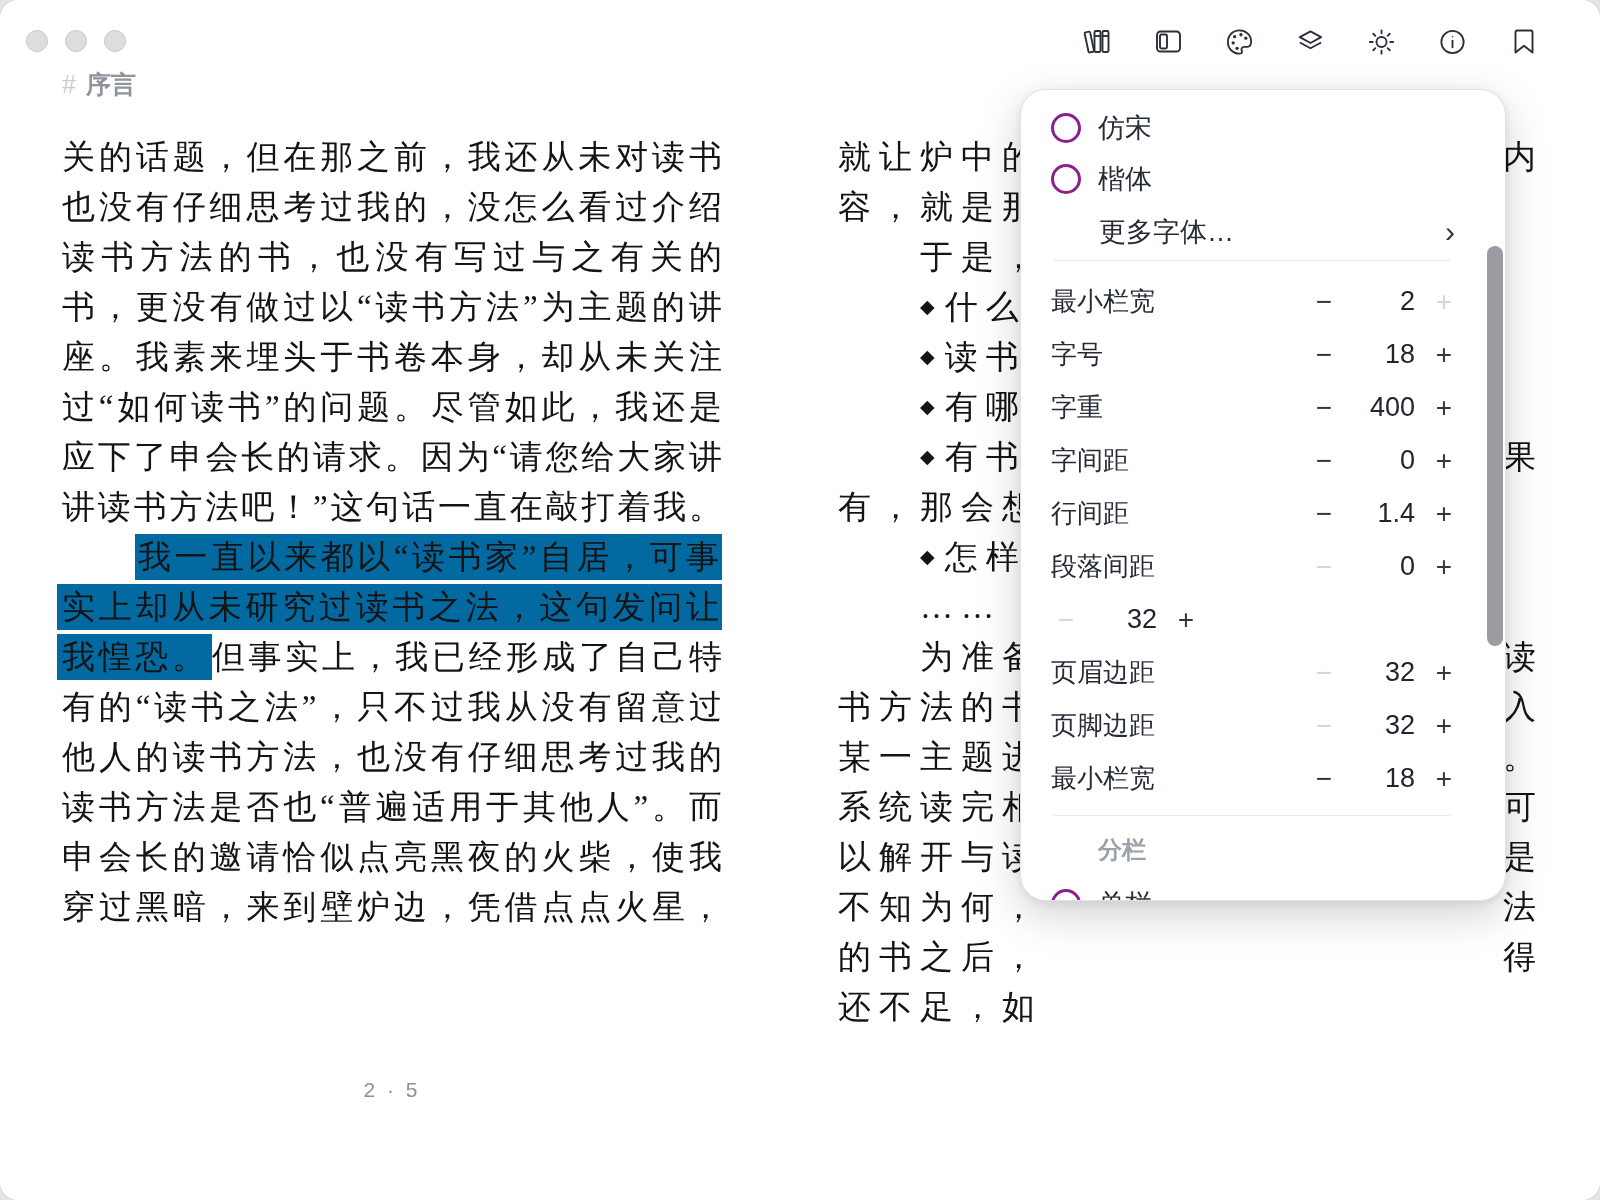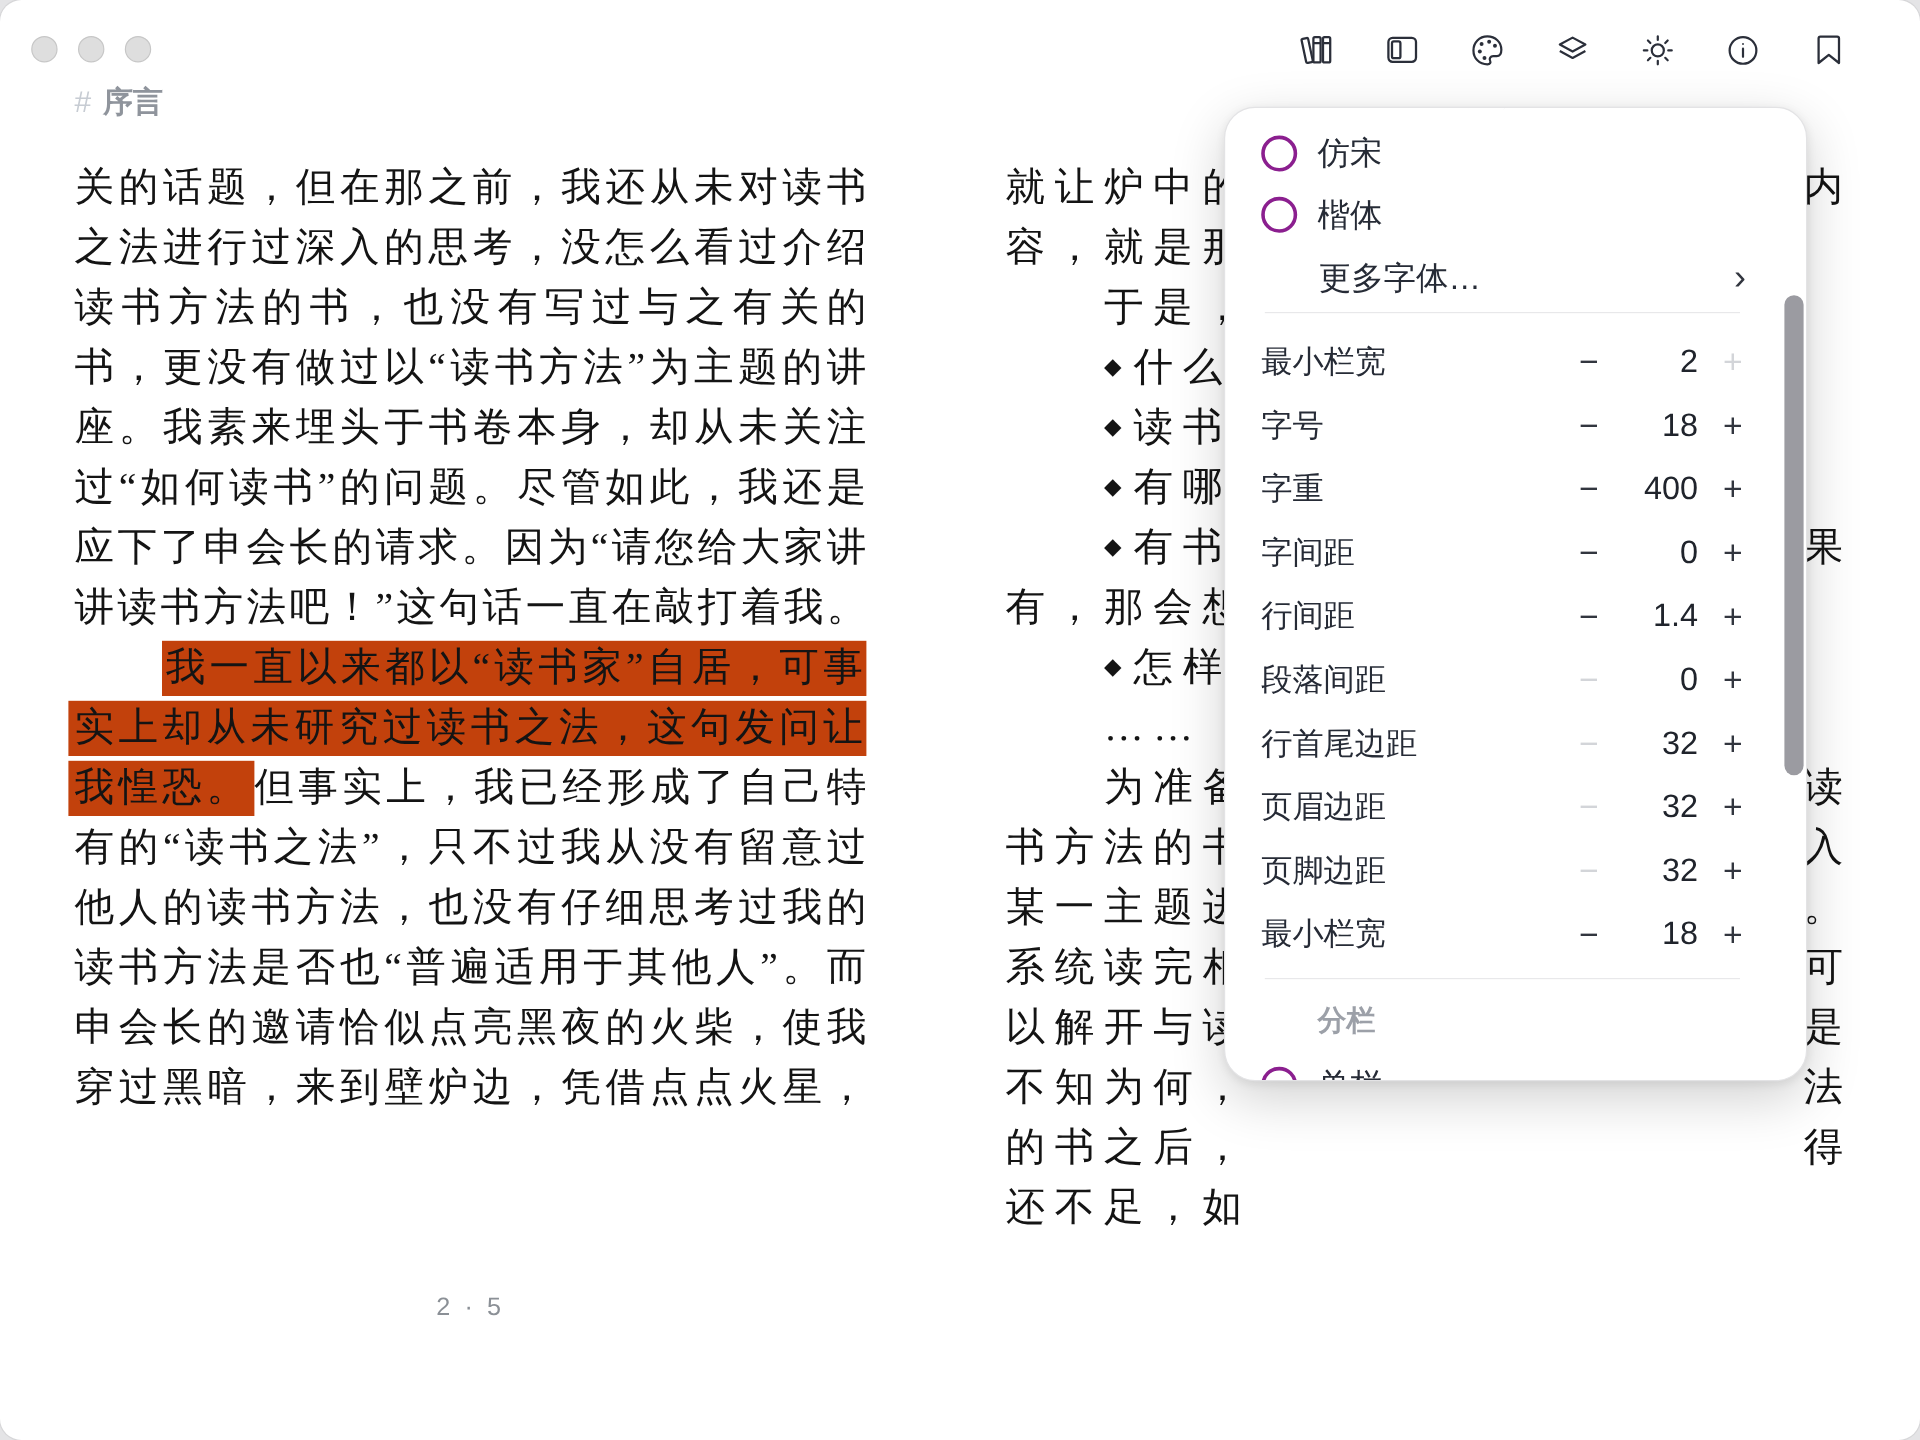--- a/index.html
+++ b/index.html
@@ -24,21 +24,21 @@
   .toolbar .tb-btn{width:31px;height:31px;display:flex;align-items:center;justify-content:center;cursor:pointer;}
   .toolbar svg{display:block;}
   
   .col-left{
     position:absolute;left:62px;top:132px;width:660px;
     font-family:"Liberation Serif","DejaVu Serif",serif;
     font-size:33px;color:#141414;
   }
   .bline{height:50px;line-height:50px;white-space:nowrap;text-align:justify;text-align-last:justify;}
   .bline.noj{text-align:left;text-align-last:left;}
-  mark{background:#c2410c;color:inherit;padding:5px 3px;}
+  mark{background:#0369a1;color:inherit;padding:5px 3px;}
   mark.lead{margin-left:-5px;padding-left:5px;font-family:Liberation Serif, serif;}
   .col-right{
     position:absolute;left:838px;top:132px;width:700px;
     font-family:"Liberation Serif","DejaVu Serif",serif;
     font-size:33px;color:#141414;
   }
   .col-right .bline{letter-spacing:8px;text-align:left;text-align-last:left;}
   .col-right .bullet{font-size:19px;vertical-align:5px;letter-spacing:0;margin-right:10px;}
   .edge-chars{position:absolute;left:1503px;top:0;width:60px;
     font-family:"Liberation Serif","DejaVu Serif",serif;font-size:33px;color:#141414;}
@@ -147,21 +147,21 @@
     </div>
     <div class="tb-btn">
       <svg width="30" height="31" viewBox="0 0 30 31" fill="none" stroke="#2b2f3a" stroke-width="1.9" stroke-linejoin="round">
         <path d="M8 4.5 h14 a1.5 1.5 0 0 1 1.5 1.5 v20.5 l-8.5 -6.8 l-8.5 6.8 v-20.5 a1.5 1.5 0 0 1 1.5 -1.5 z"></path>
       </svg>
     </div>
   </div>
 
   <div class="col-left" id="left-column">
       <div class="bline"><span>关的话题，但在那之前，我还从未对读书</span></div>
-      <div class="bline"><span>之法进行过深入的思考，没怎么看过介绍</span></div>
+      <div class="bline"><span>也没有仔细思考过我的，没怎么看过介绍</span></div>
       <div class="bline"><span>读书方法的书，也没有写过与之有关的</span></div>
       <div class="bline"><span>书，更没有做过以“读书方法”为主题的讲</span></div>
       <div class="bline"><span>座。我素来埋头于书卷本身，却从未关注</span></div>
       <div class="bline"><span>过“如何读书”的问题。尽管如此，我还是</span></div>
       <div class="bline"><span>应下了申会长的请求。因为“请您给大家讲</span></div>
       <div class="bline"><span>讲读书方法吧！”这句话一直在敲打着我。</span></div>
       <div class="bline"><span>　　</span><mark>我一直以来都以“读书家”自居，可事</mark></div>
       <div class="bline"><mark class="lead">实上却从未研究过读书之法，这句发问让</mark></div>
       <div class="bline"><mark class="lead">我惶恐。</mark><span>但事实上，我已经形成了自己特</span></div>
       <div class="bline"><span>有的“读书之法”，只不过我从没有留意过</span></div>
@@ -254,21 +254,20 @@
             <span class="st-val">1.4</span>
             <span class="st-btn">+</span>
           </div>
           <div class="stepper-row">
             <span class="stepper-label">段落间距</span>
             <span class="st-btn disabled">−</span>
             <span class="st-val">0</span>
             <span class="st-btn">+</span>
           </div>
           <div class="stepper-row">
-            <span class="stepper-label">行首尾边距</span>
             <span class="st-btn disabled">−</span>
             <span class="st-val">32</span>
             <span class="st-btn">+</span>
           </div>
           <div class="stepper-row">
             <span class="stepper-label">页眉边距</span>
             <span class="st-btn disabled">−</span>
             <span class="st-val">32</span>
             <span class="st-btn">+</span>
           </div>

